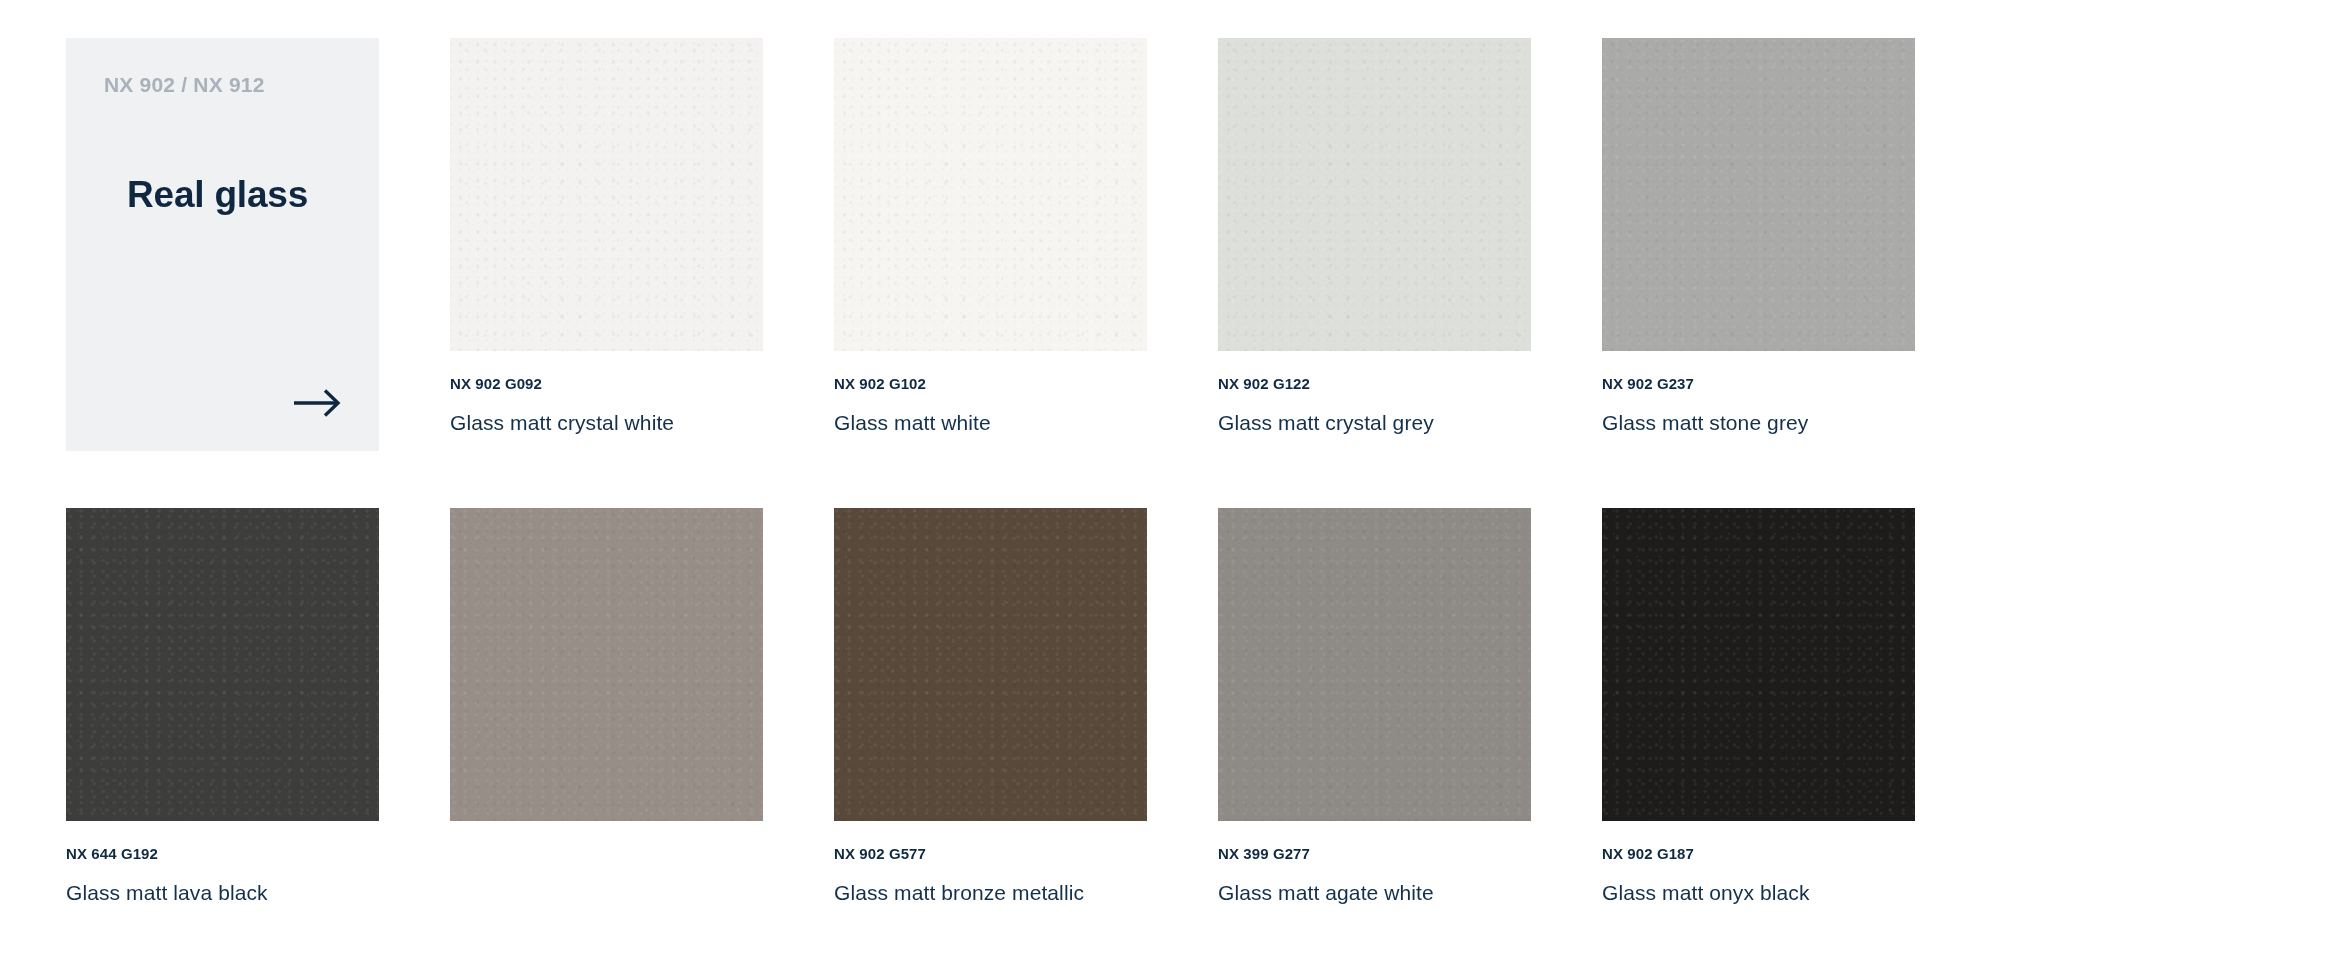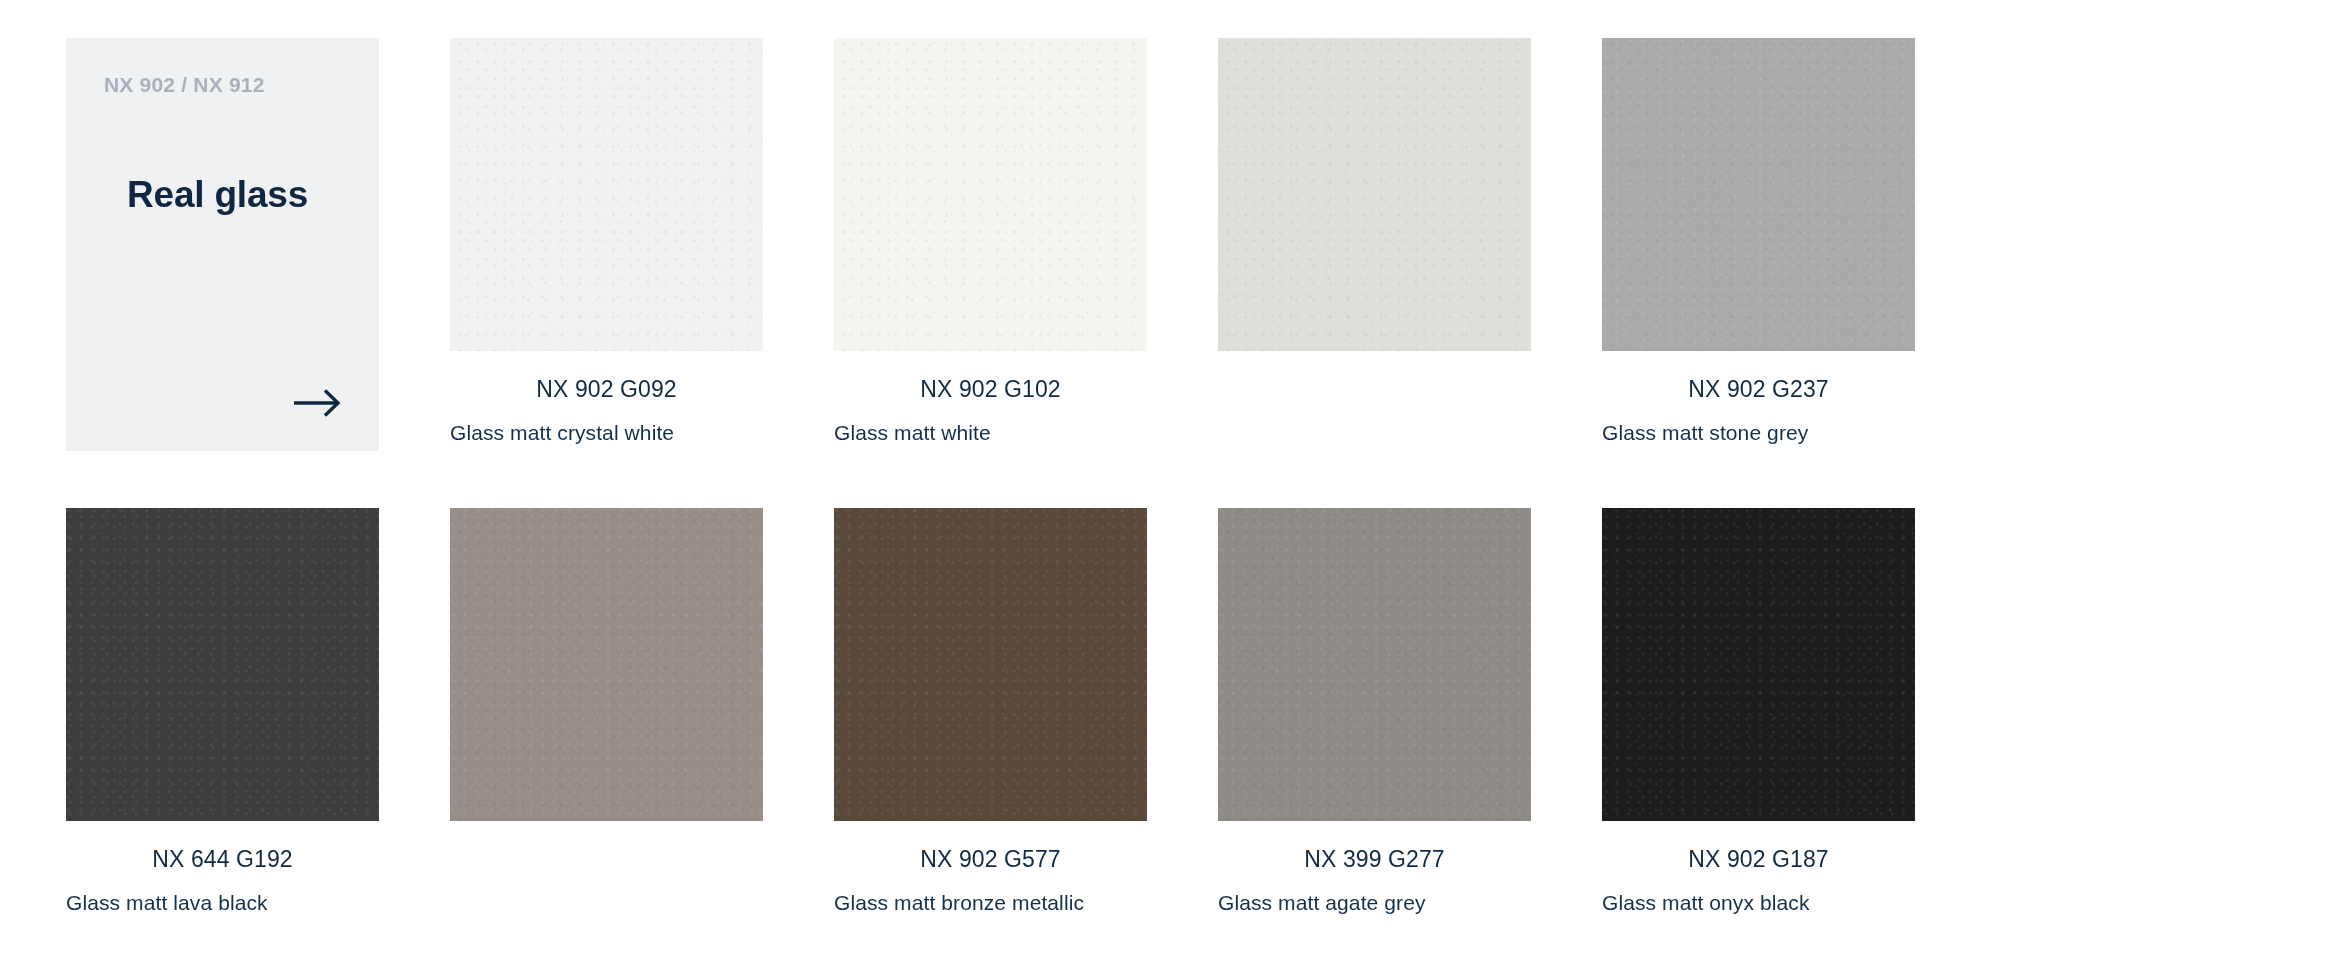--- a/index.html
+++ b/index.html
@@ -100,26 +100,25 @@
       radial-gradient(circle at 52% 12%, rgba(255,255,255,0.045) 0 1px, transparent 1.6px);
     background-size: 13px 13px, 17px 17px, 11px 11px, 19px 19px, 9px 9px, 23px 23px;
     pointer-events: none;
   }
 
   .swatch-meta {
     padding-top: 24px;
   }
 
   .swatch-code {
-    font-size: 23px;
-    font-weight: normal;
+    font-size: 15px;
+    font-weight: bold;
     color: #102a43;
     letter-spacing: 0.1px;
     line-height: 1.25;
-    text-align: center;
   }
 
   .swatch-desc {
     margin-top: 16px;
     font-size: 21px;
     font-weight: normal;
     color: #13304c;
     letter-spacing: 0.1px;
     line-height: 1.25;
   }
@@ -153,20 +152,24 @@
       </div>
       <div class="swatch-card">
         <div class="swatch-chip" style="background: rgb(247, 245, 241);"></div>
         <div class="swatch-meta">
           <div class="swatch-code">NX 902 G102</div>
           <div class="swatch-desc">Glass matt white</div>
         </div>
       </div>
       <div class="swatch-card">
         <div class="swatch-chip" style="background: rgb(220, 223, 218);"></div>
+        <div class="swatch-meta">
+          <div class="swatch-code">NX 902 G122</div>
+          <div class="swatch-desc">Glass matt crystal grey</div>
+        </div>
       </div>
       <div class="swatch-card">
         <div class="swatch-chip" style="background: rgb(170, 170, 168);"></div>
         <div class="swatch-meta">
           <div class="swatch-code">NX 902 G237</div>
           <div class="swatch-desc">Glass matt stone grey</div>
         </div>
       </div>
       <div class="row-gap-spacer"></div>
       <div class="swatch-card">
@@ -183,21 +186,21 @@
         <div class="swatch-chip" style="background: rgb(89, 73, 59);"></div>
         <div class="swatch-meta">
           <div class="swatch-code">NX 902 G577</div>
           <div class="swatch-desc">Glass matt bronze metallic</div>
         </div>
       </div>
       <div class="swatch-card">
         <div class="swatch-chip" style="background: rgb(142, 139, 134);"></div>
         <div class="swatch-meta">
           <div class="swatch-code">NX 399 G277</div>
-          <div class="swatch-desc">Glass matt agate grey</div>
+          <div class="swatch-desc">Glass matt agate white</div>
         </div>
       </div>
       <div class="swatch-card">
         <div class="swatch-chip" style="background: rgb(29, 28, 27);"></div>
         <div class="swatch-meta">
           <div class="swatch-code">NX 902 G187</div>
           <div class="swatch-desc">Glass matt onyx black</div>
         </div>
       </div>
     </div>

